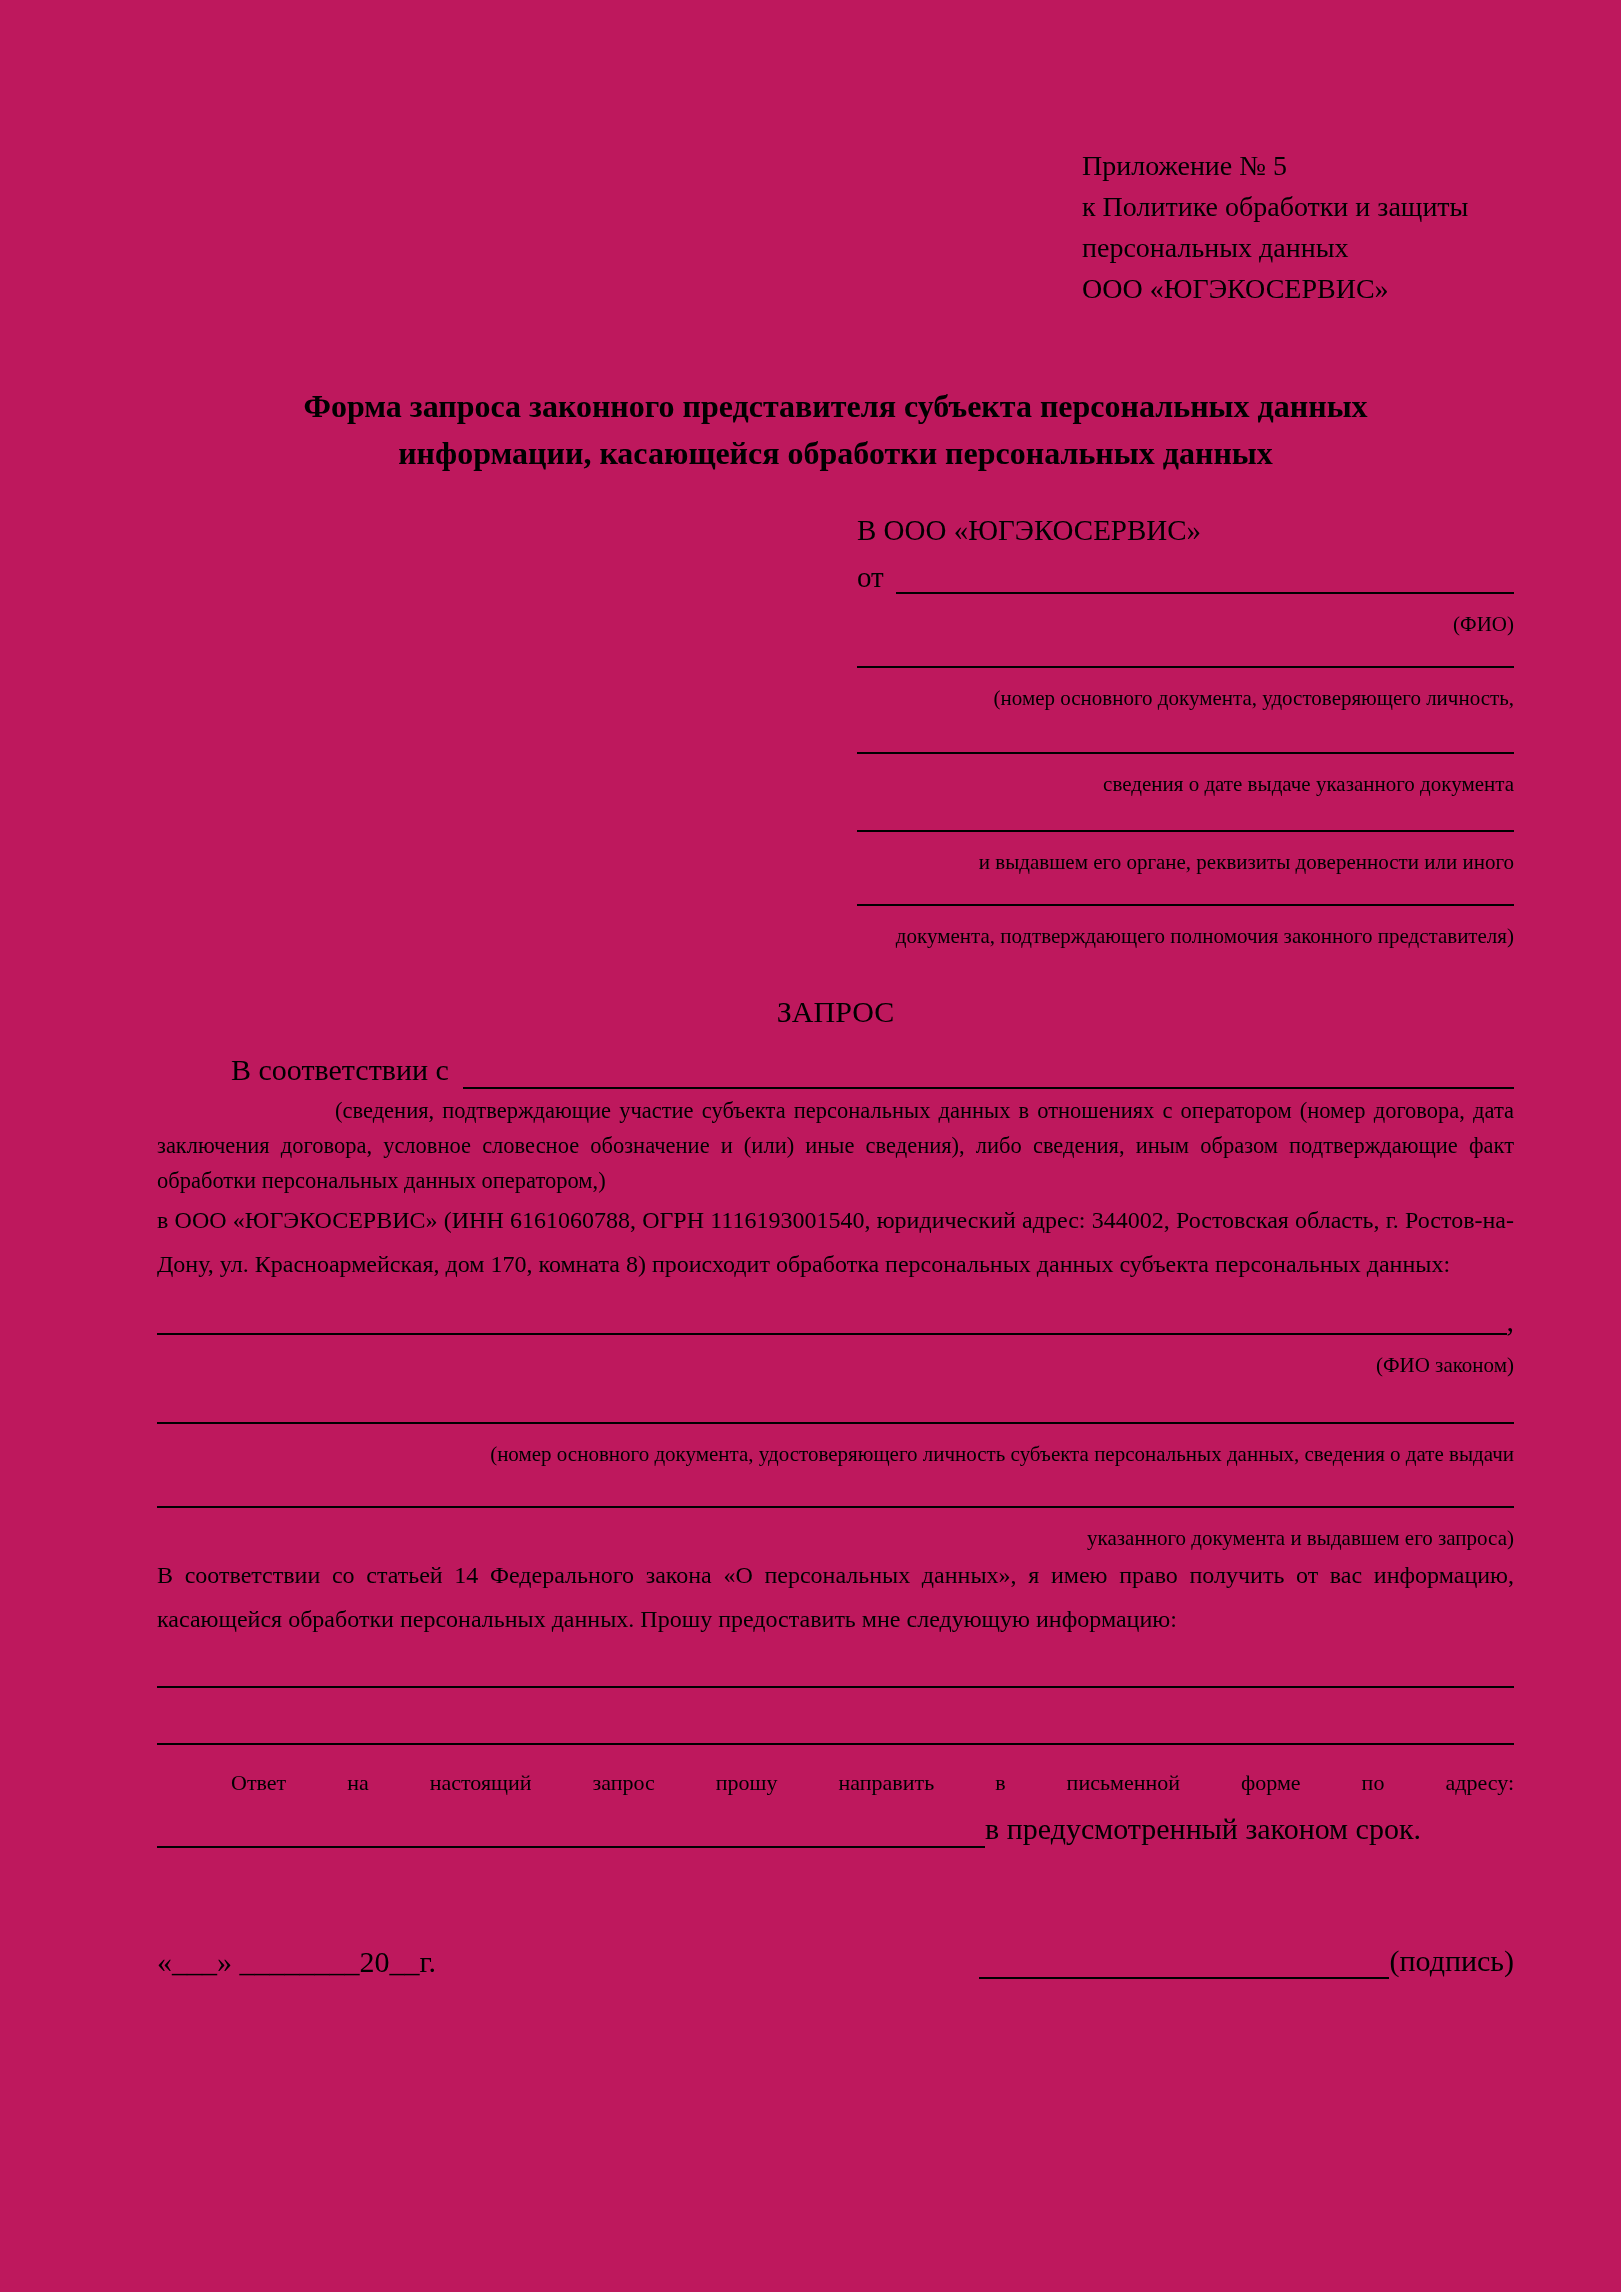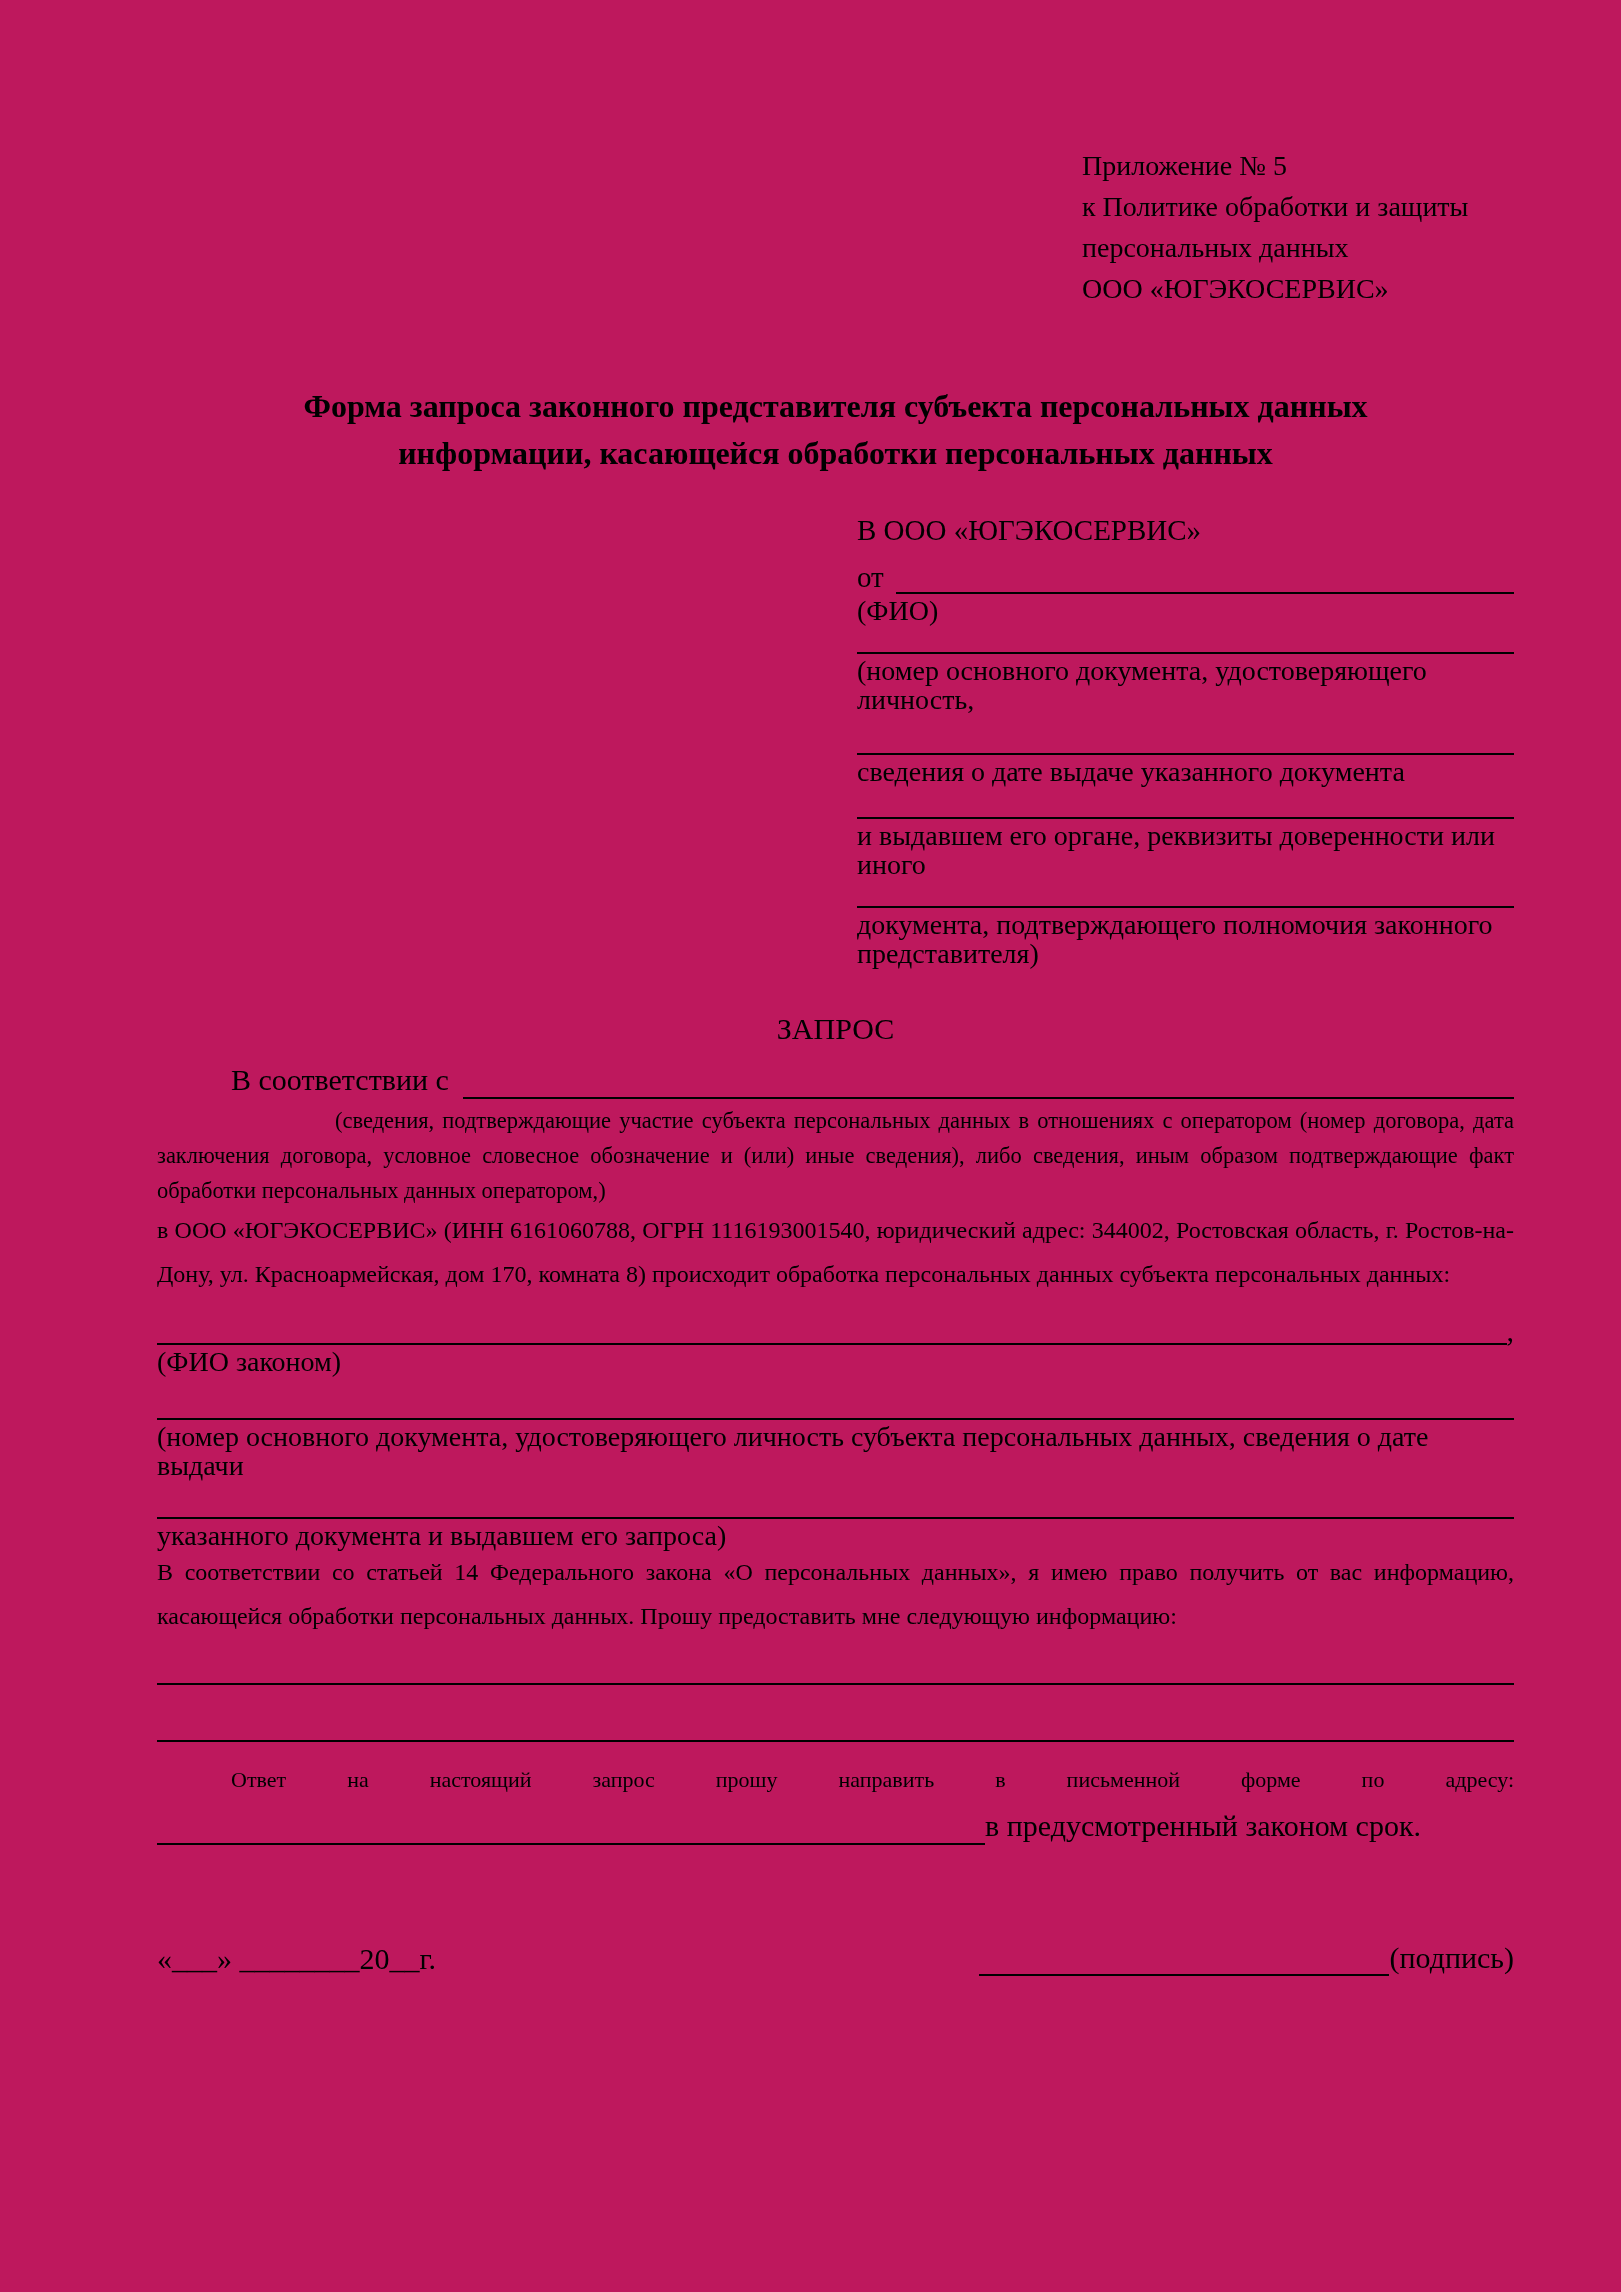--- a/index.html
+++ b/index.html
@@ -40,42 +40,42 @@
   }
   .addr-to { line-height: 41px; }
 
   .row { display: flex; align-items: flex-end; }
   .blank { border-bottom: 2.9px solid #000; }
 
   .from-row { margin-top: 3.9px; height: 39px; }
   .from-row .blank { flex: 1; margin-left: 11.8px; }
 
   .cap {
-    font-size: 28px;
+    font-size: 21px;
     line-height: 29px;
-    text-align: left;
-    padding-top: 2px;
+    text-align: right;
+    padding-top: 16px;
   }
 
   .blankline { border-bottom: 2.9px solid #000; }
   .h30 { height: 29px; }
   .h34 { height: 33px; }
   .h38 { height: 37px; }
   .h40 { height: 39px; }
   .h42 { height: 41px; }
 
   
   .heading {
     margin-top: 39px;
     font-size: 30px;
     line-height: 43px;
     text-align: center;
   }
 
-  .accordance { margin-top: 6px; font-size: 30px; height: 43px; }
+  .accordance { margin-top: 13px; font-size: 30px; height: 43px; }
   .accordance .lead { margin-left: 74px; white-space: nowrap; line-height: 39px; }
   .accordance .blank { flex: 1; margin-left: 13.7px; }
 
   .fineprint {
     margin-top: 3.9px;
     font-size: 22.5px;
     line-height: 35px;
     text-align: justify;
     text-indent: 178px;
   }

